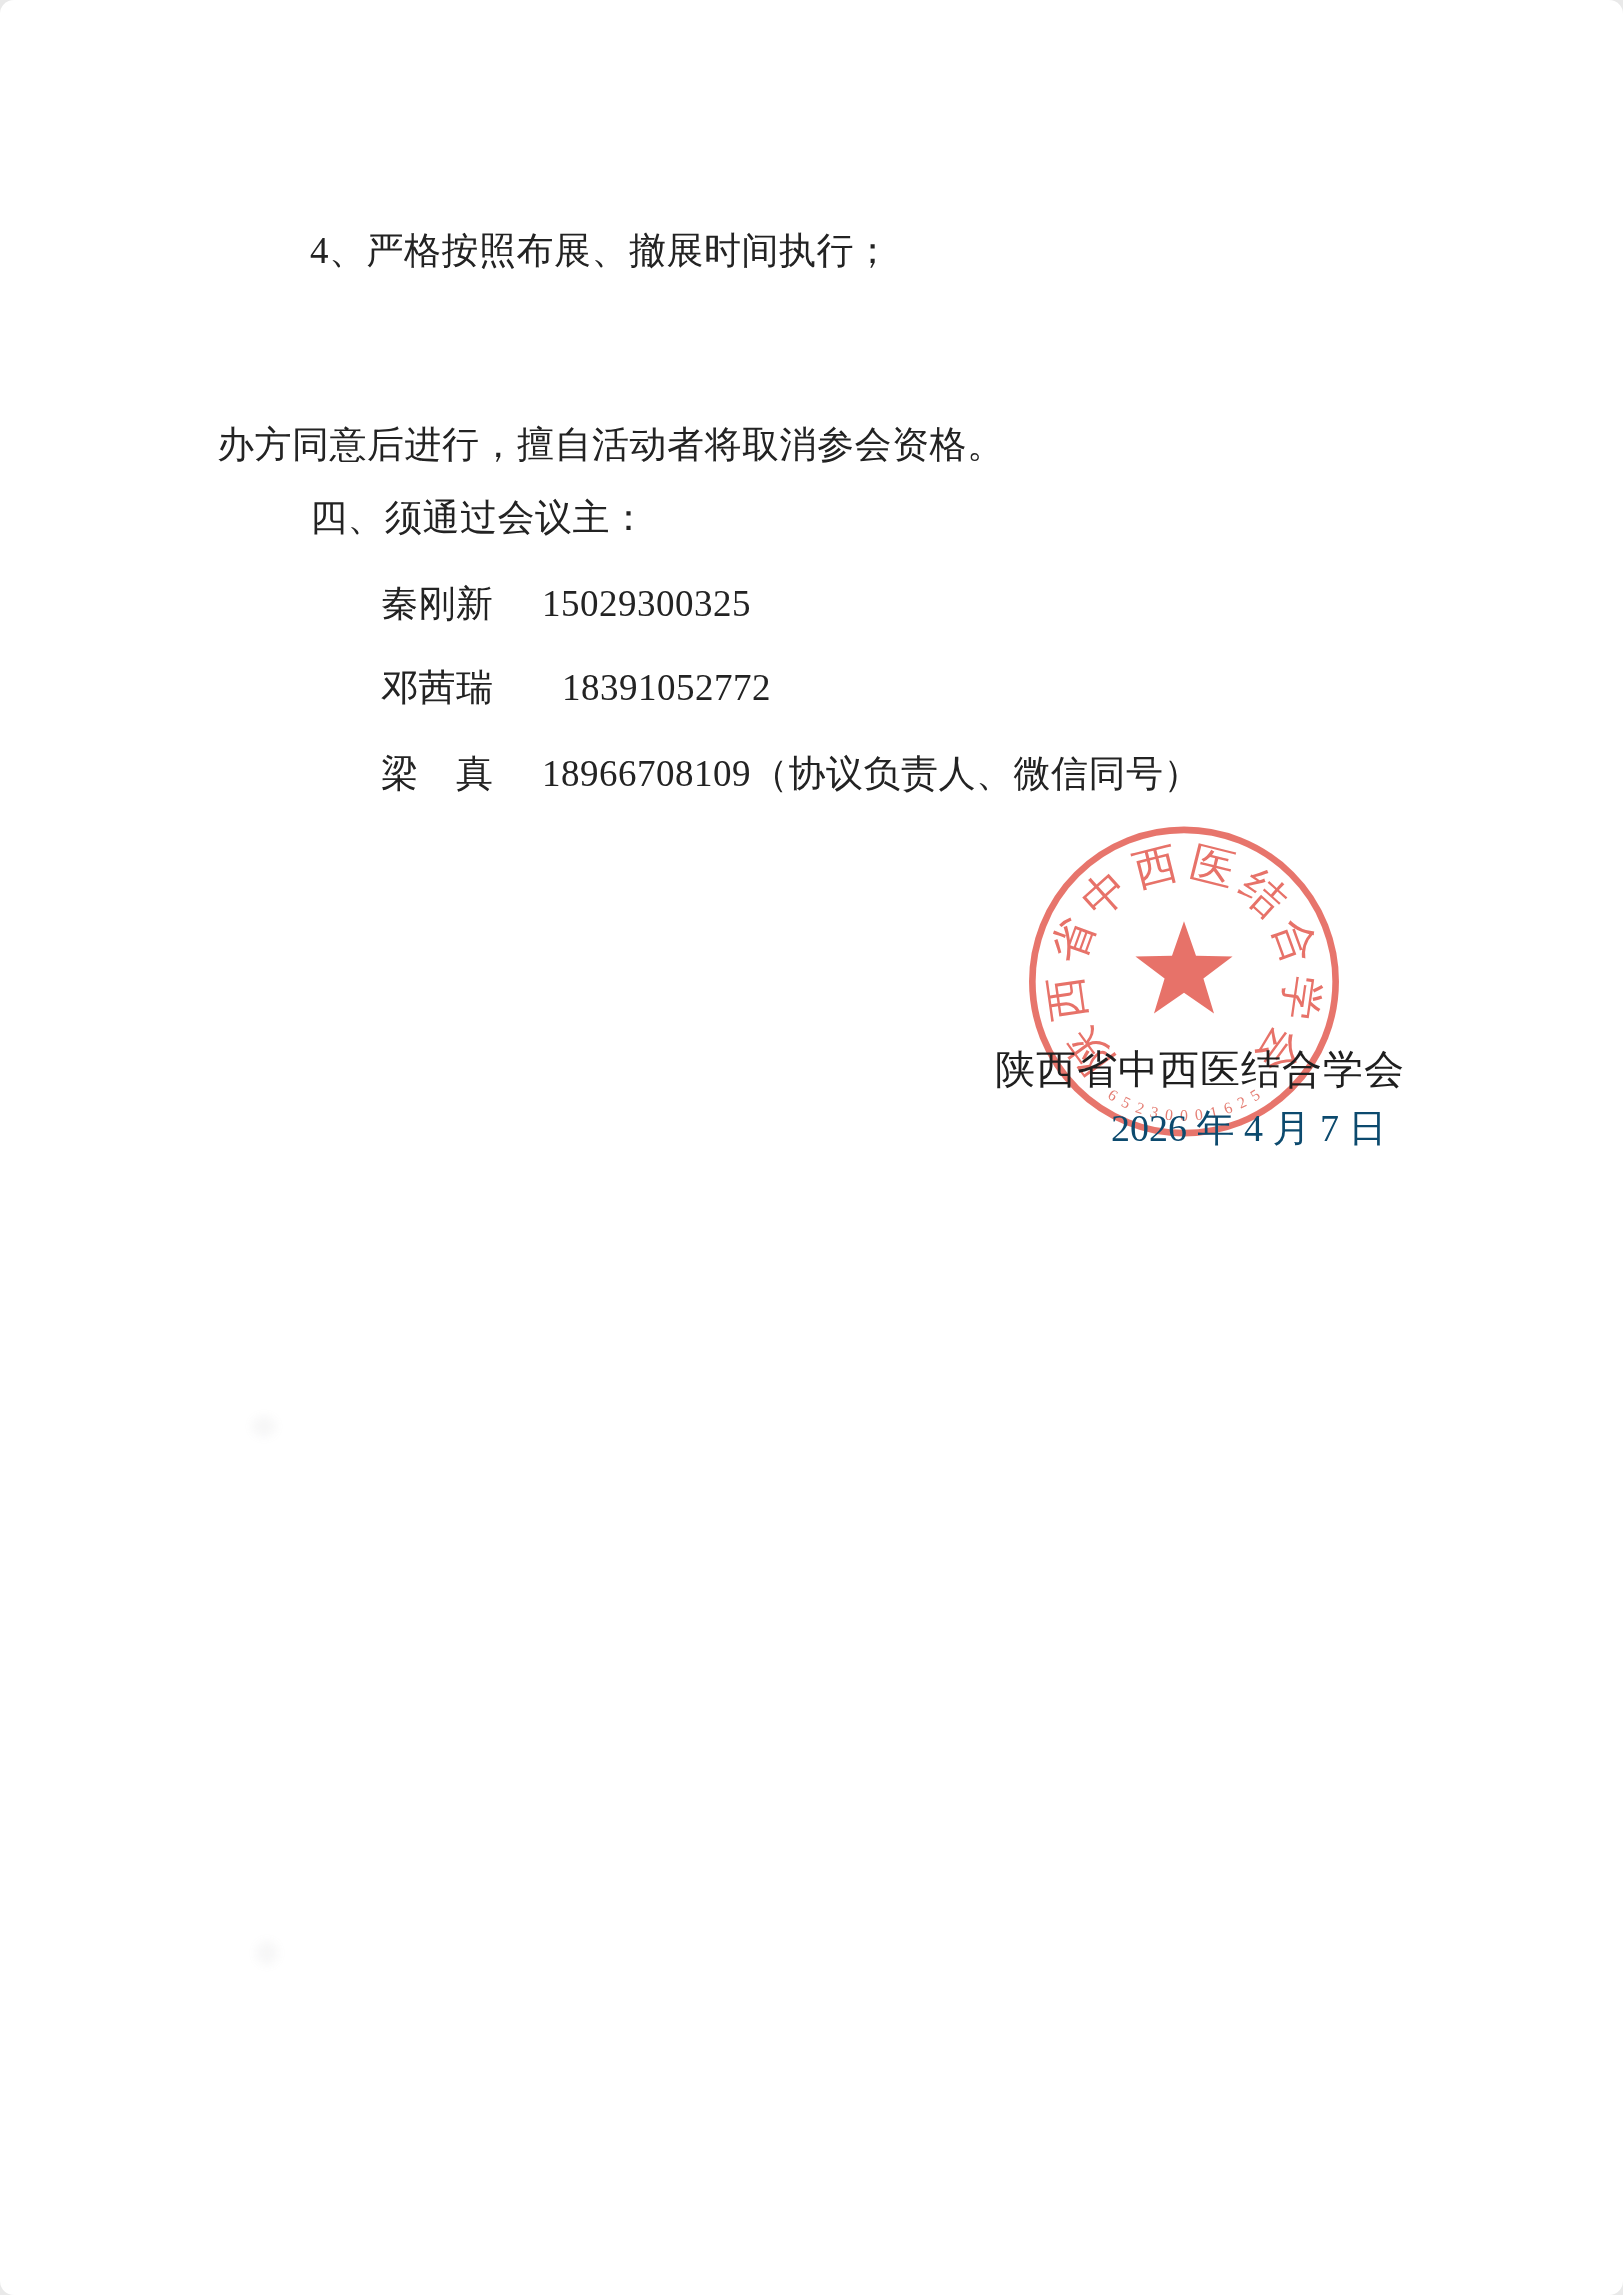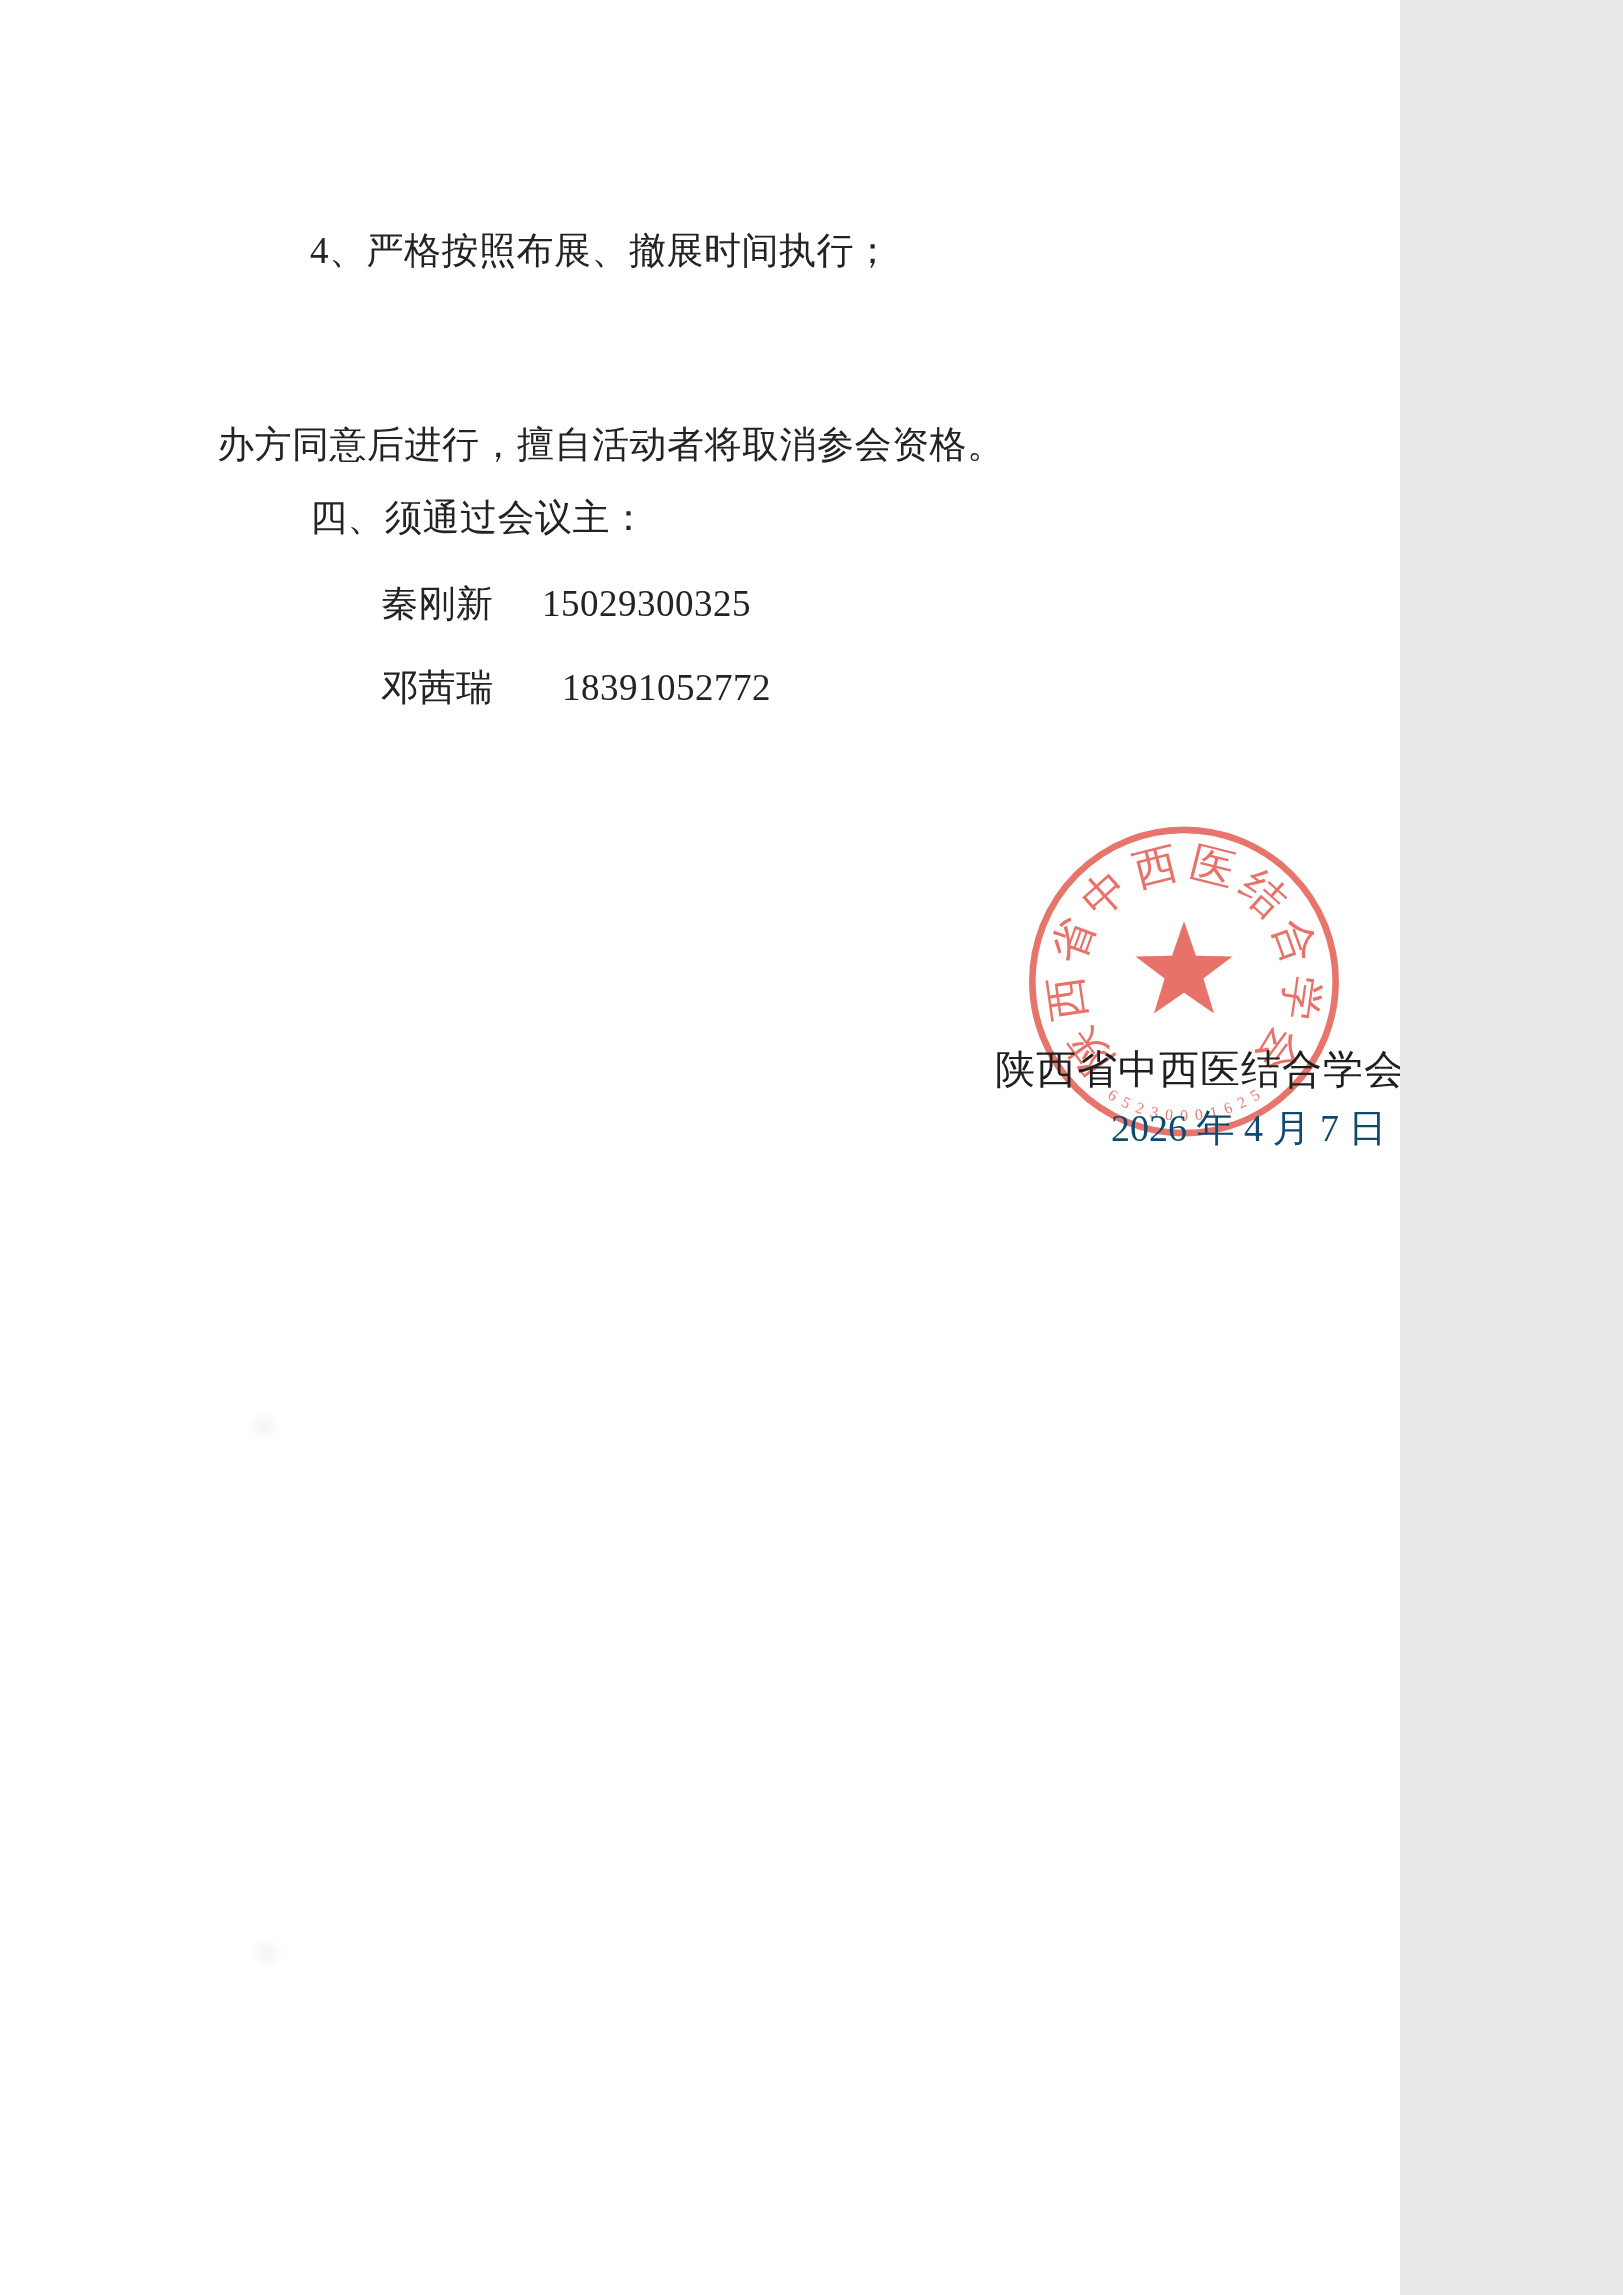--- a/index.html
+++ b/index.html
@@ -1,22 +1,23 @@
 <!DOCTYPE html>
 <html style="font-size:8.2px"><head>
 <meta charset="utf-8">
 <style>
   html,body{margin:0;padding:0;background:#e9e9e9;}
   .page{
     position:relative;
-    width:1400px;height:2295px;
+    width:1623px;height:2295px;
     background:#ffffff;
     overflow:hidden;
     font-family:"Liberation Serif","DejaVu Serif",serif;
     color:#232323;
+    border-radius:14px;
   }
   .doc-line{
     position:absolute;
     font-size:37px;
     line-height:45px;
     letter-spacing:0.5px;
     white-space:pre;
     color:#232323;
     z-index:3;
   }
@@ -60,20 +61,23 @@
   <div class="doc-line" style="left:310px;top:495px;">四、须通过会议主：</div>
 
   <div class="doc-line contact-row" style="left:381px;top:581px;">
     <span class="contact-name">秦刚新</span><span class="contact-phone">15029300325</span><span class="contact-note"></span>
   </div>
 
   <div class="doc-line contact-row" style="left:381px;top:665px;gap:20px;">
     <span class="contact-name">邓茜瑞</span><span class="contact-phone">18391052772</span><span class="contact-note"></span>
   </div>
 
+  <div class="doc-line contact-row" style="left:381px;top:751px;">
+    <span class="contact-name">梁　真</span><span class="contact-phone">18966708109</span><span class="contact-note">（协议负责人、微信同号）</span>
+  </div>
 
   <div class="seal-wrap">
     <svg id="seal-svg" width="332" height="337" viewBox="0 0 650 660">
 
       <circle cx="325" cy="328" r="297" fill="none" stroke="#e2564b" stroke-width="13" stroke-opacity="0.88"></circle>
 
       <polygon id="seal-star" fill="#e2564b" fill-opacity="0.9" points="325.0,210.0 348.5,277.6 420.1,279.1 363.0,322.4 383.8,390.9 325.0,350.0 266.2,390.9 287.0,322.4 229.9,279.1 301.5,277.6"></polygon>
 
       <g id="seal-ring-text" font-family="Liberation Serif, DejaVu Serif, serif" font-size="86" fill="#e2564b" fill-opacity="0.9">
           <text x="137.3" y="464.4" text-anchor="middle" dominant-baseline="central" transform="rotate(-126.0 137.3 464.4)">陕</text>

